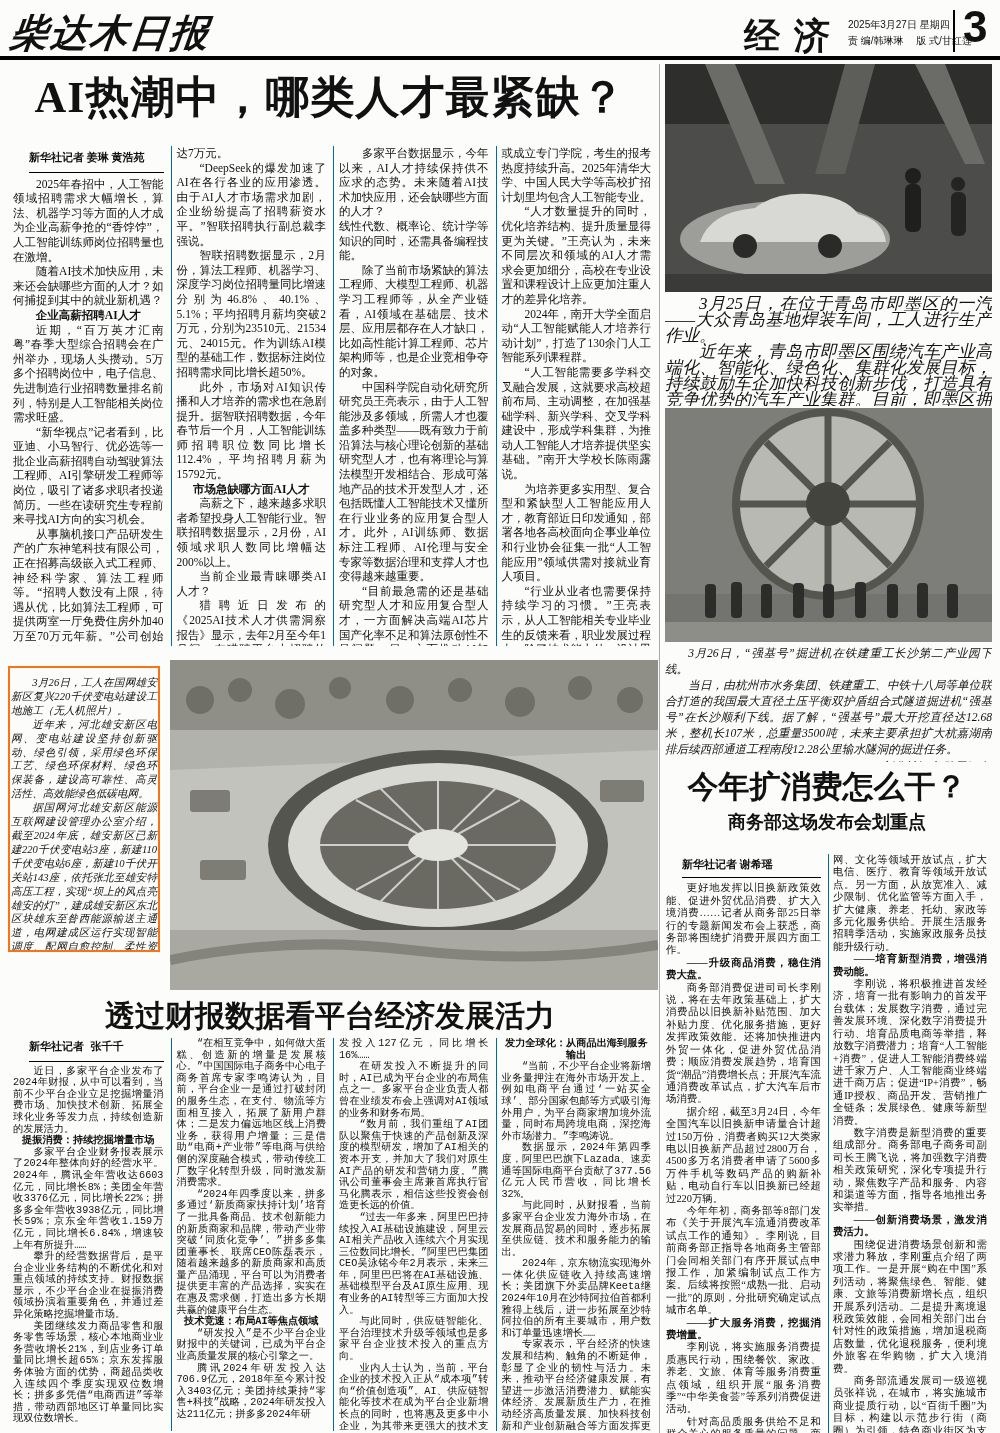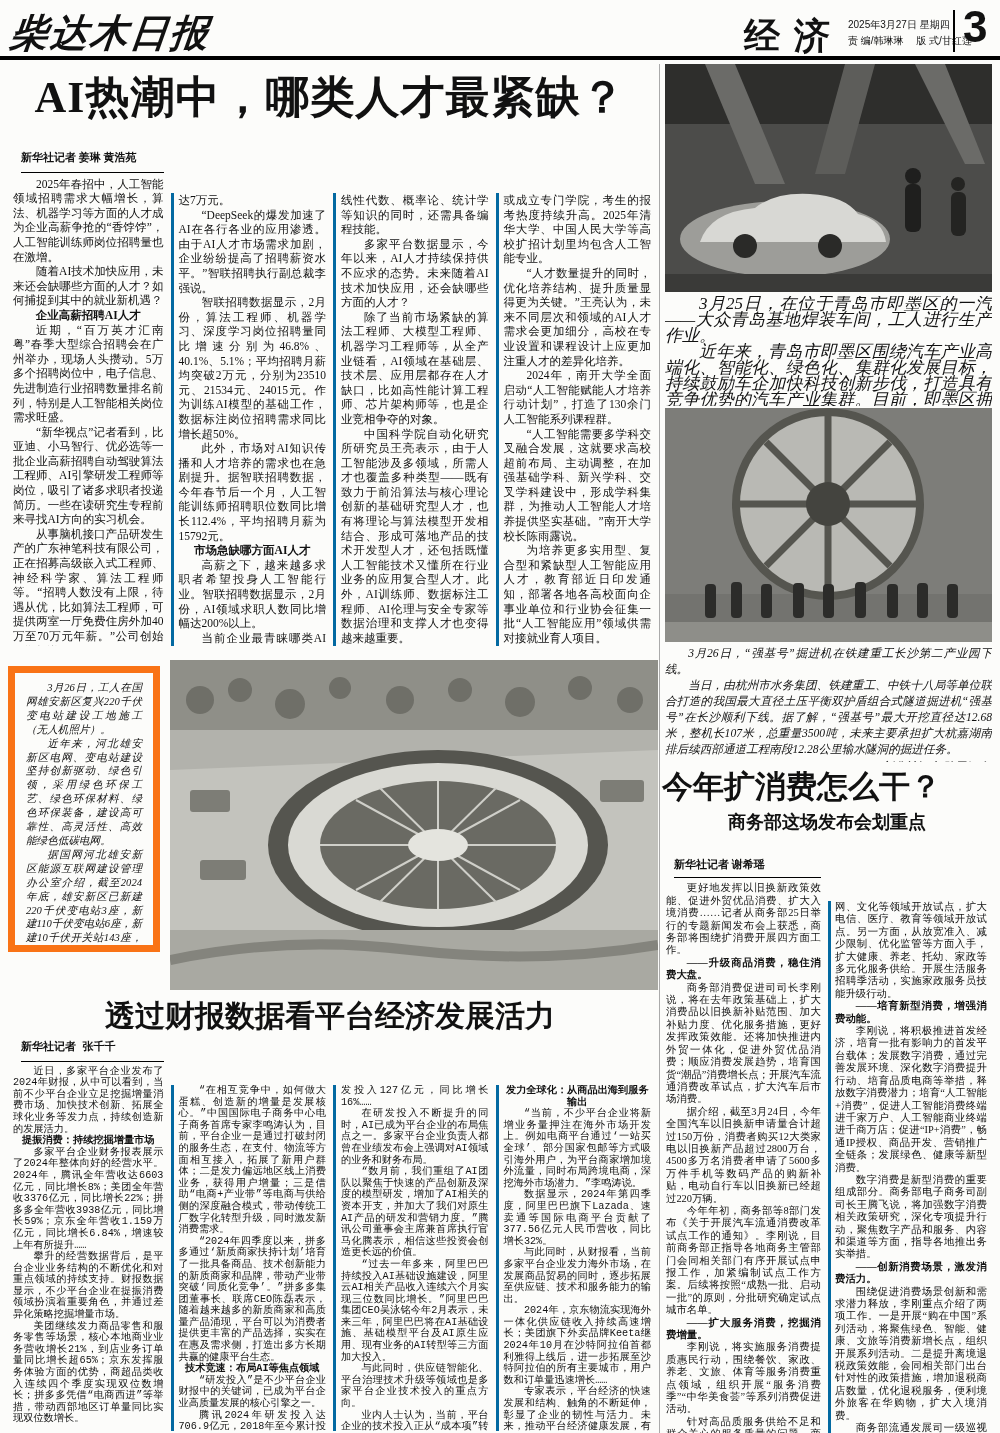--- a/index.html
+++ b/index.html
@@ -12,52 +12,52 @@
   .head-meta{position:absolute;left:828px;top:17px;width:124px;font-size:10px;line-height:16px;
              font-family:"Liberation Sans",sans-serif;margin-left:20px;}
   .head-divider{position:absolute;left:953px;top:10px;width:2px;height:42px;background:#000;}
   .page-num{position:absolute;left:963px;top:2px;font-size:44px;font-weight:bold;font-family:"Liberation Sans",sans-serif;}
   .head-rule{position:absolute;left:0;top:56px;width:1000px;height:4px;background:#000;}
   .rail-divider{position:absolute;left:659px;top:64px;width:1px;height:1369px;background:#aaa;}
   
   .ai-headline{position:absolute;left:4px;top:68px;width:652px;text-align:center;font-size:44px;font-weight:900;
                letter-spacing:1px;white-space:nowrap;}
   .platform-headline{position:absolute;left:4px;top:996px;width:652px;text-align:center;font-size:30px;font-weight:900;}
-  .consume-headline{position:absolute;left:662px;top:766px;width:330px;font-size:31px;font-weight:900;white-space:nowrap;}
+  .consume-headline{position:absolute;left:662px;top:766px;width:330px;text-align:center;font-size:31px;font-weight:900;white-space:nowrap;}
   .consume-subhead{position:absolute;left:662px;top:810px;width:330px;text-align:center;font-size:18px;font-weight:bold;}
   
   .cols{position:absolute;display:flex;}
   .col{box-sizing:border-box;overflow:hidden;text-align:justify;}
-  .col + .col{border-left:3px solid #0369a1;margin-top:47px;}
+  .col + .col{border-left:1px solid #0369a1;}
   .ai-cols{left:8px;top:146px;width:650px;height:500px;}
   .ai-cols .col{width:162.5px;padding:0 7px 0 5px;font-size:11.5px;line-height:14.6px;}
   .platform-cols{left:8px;top:1038px;width:650px;height:393px;font-family:Liberation Mono, monospace;}
   .platform-cols .col{width:162.5px;padding:0 7px 0 5px;font-size:10.2px;line-height:11.6px;}
   .consume-cols{left:662px;top:854px;width:332px;height:579px;}
   .consume-cols .col{width:166px;padding:0 7px 0 4px;font-size:10.4px;line-height:12.4px;}
   .para{margin:0;text-indent:2em;}
   .para.cont{text-indent:0;}
   .para.sub{text-indent:0;text-align:center;font-weight:bold;}
   .para.dash{font-weight:bold;}
-  .byline{font-weight:bold;text-indent:0;margin:0 0 4px 8px;padding:4px 0 7px 0;border-bottom:1px solid #000;
+  .byline{font-weight:bold;text-indent:0;margin:0 0 4px 16px;padding:4px 0 7px 0;border-bottom:1px solid #000;
           font-size:11px;text-align:left;}
   
   .photo{position:absolute;overflow:hidden;background:#9a9a96;}
   .photo svg{display:block;}
   .photo-car{left:665px;top:64px;width:327px;height:228px;}
   .photo-tbm{left:665px;top:408px;width:327px;height:234px;}
   .photo-center{left:170px;top:660px;width:488px;height:330px;}
   
   .caption{position:absolute;font-style:italic;text-align:justify;overflow:hidden;}
   .caption .para{line-height:16px;}
   .caption-car{left:665px;top:296px;width:327px;height:110px;font-size:17px;}
   .caption-tbm{left:665px;top:646px;width:327px;height:116px;font-size:11.6px;}
   .credit{text-align:right;text-indent:0;font-weight:bold;margin-top:2px;}
-  .grid-box{position:absolute;left:8px;top:666px;width:152px;height:286px;border:7px solid #f97316;
-            box-sizing:border-box;padding:8px 11px;font-style:italic;font-size:10.6px;overflow:hidden;text-align:justify;}
+  .grid-box{position:absolute;left:8px;top:666px;width:152px;height:286px;border:2px solid #f97316;
+            box-sizing:border-box;padding:8px 1px;font-style:italic;font-size:10.6px;overflow:hidden;text-align:justify;}
   .grid-box .para{line-height:13.9px;}
 </style>
 </head>
 <body>
 
 <div class="page">
 
   <div class="logo">柴达木日报</div>
   <div class="section-title">经济</div>
   <div class="head-meta">
@@ -84,22 +84,22 @@
         <p class="para cont">达7万元。</p>
         <p class="para p">“DeepSeek的爆发加速了AI在各行各业的应用渗透。由于AI人才市场需求加剧，企业纷纷提高了招聘薪资水平。”智联招聘执行副总裁李强说。</p>
         <p class="para p">智联招聘数据显示，2月份，算法工程师、机器学习、深度学习岗位招聘量同比增速分别为46.8%、40.1%、5.1%；平均招聘月薪均突破2万元，分别为23510元、21534元、24015元。作为训练AI模型的基础工作，数据标注岗位招聘需求同比增长超50%。</p>
         <p class="para p">此外，市场对AI知识传播和人才培养的需求也在急剧提升。据智联招聘数据，今年春节后一个月，人工智能训练师招聘职位数同比增长112.4%，平均招聘月薪为15792元。</p>
         <p class="para sub">市场急缺哪方面AI人才</p>
         <p class="para p">高薪之下，越来越多求职者希望投身人工智能行业。智联招聘数据显示，2月份，AI领域求职人数同比增幅达200%以上。</p>
         <p class="para p">当前企业最青睐哪类AI人才？</p>
         <p class="para p">猎聘近日发布的《2025AI技术人才供需洞察报告》显示，去年2月至今年1月间，在猎聘平台上招聘的AI职位中，约47%要求硕博学历。</p>
       </div>
     <div class="col">
+        <p class="para p">多家平台数据显示，今年以来，AI人才持续保持供不应求的态势。未来随着AI技术加快应用，还会缺哪些方面的人才？</p>
         <p class="para cont">线性代数、概率论、统计学等知识的同时，还需具备编程技能。</p>
-        <p class="para p">多家平台数据显示，今年以来，AI人才持续保持供不应求的态势。未来随着AI技术加快应用，还会缺哪些方面的人才？</p>
         <p class="para p">除了当前市场紧缺的算法工程师、大模型工程师、机器学习工程师等，从全产业链看，AI领域在基础层、技术层、应用层都存在人才缺口，比如高性能计算工程师、芯片架构师等，也是企业竞相争夺的对象。</p>
         <p class="para p">中国科学院自动化研究所研究员王亮表示，由于人工智能涉及多领域，所需人才也覆盖多种类型——既有致力于前沿算法与核心理论创新的基础研究型人才，也有将理论与算法模型开发相结合、形成可落地产品的技术开发型人才，还包括既懂人工智能技术又懂所在行业业务的应用复合型人才。此外，AI训练师、数据标注工程师、AI伦理与安全专家等数据治理和支撑人才也变得越来越重要。</p>
         <p class="para p">“目前最急需的还是基础研究型人才和应用复合型人才，一方面解决高端AI芯片国产化率不足和算法原创性不足问题，另一方面推动AI加速赋能各领域各行业。”王亮认为。</p>
       </div>
     <div class="col">
         <p class="para cont">或成立专门学院，考生的报考热度持续升高。2025年清华大学、中国人民大学等高校扩招计划里均包含人工智能专业。</p>
         <p class="para p">“人才数量提升的同时，优化培养结构、提升质量显得更为关键。”王亮认为，未来不同层次和领域的AI人才需求会更加细分，高校在专业设置和课程设计上应更加注重人才的差异化培养。</p>
         <p class="para p">2024年，南开大学全面启动“人工智能赋能人才培养行动计划”，打造了130余门人工智能系列课程群。</p>
         <p class="para p">“人工智能需要多学科交叉融合发展，这就要求高校超前布局、主动调整，在加强基础学科、新兴学科、交叉学科建设中，形成学科集群，为推动人工智能人才培养提供坚实基础。”南开大学校长陈雨露说。</p>
         <p class="para p">为培养更多实用型、复合型和紧缺型人工智能应用人才，教育部近日印发通知，部署各地各高校面向企事业单位和行业协会征集一批“人工智能应用”领域供需对接就业育人项目。</p>

